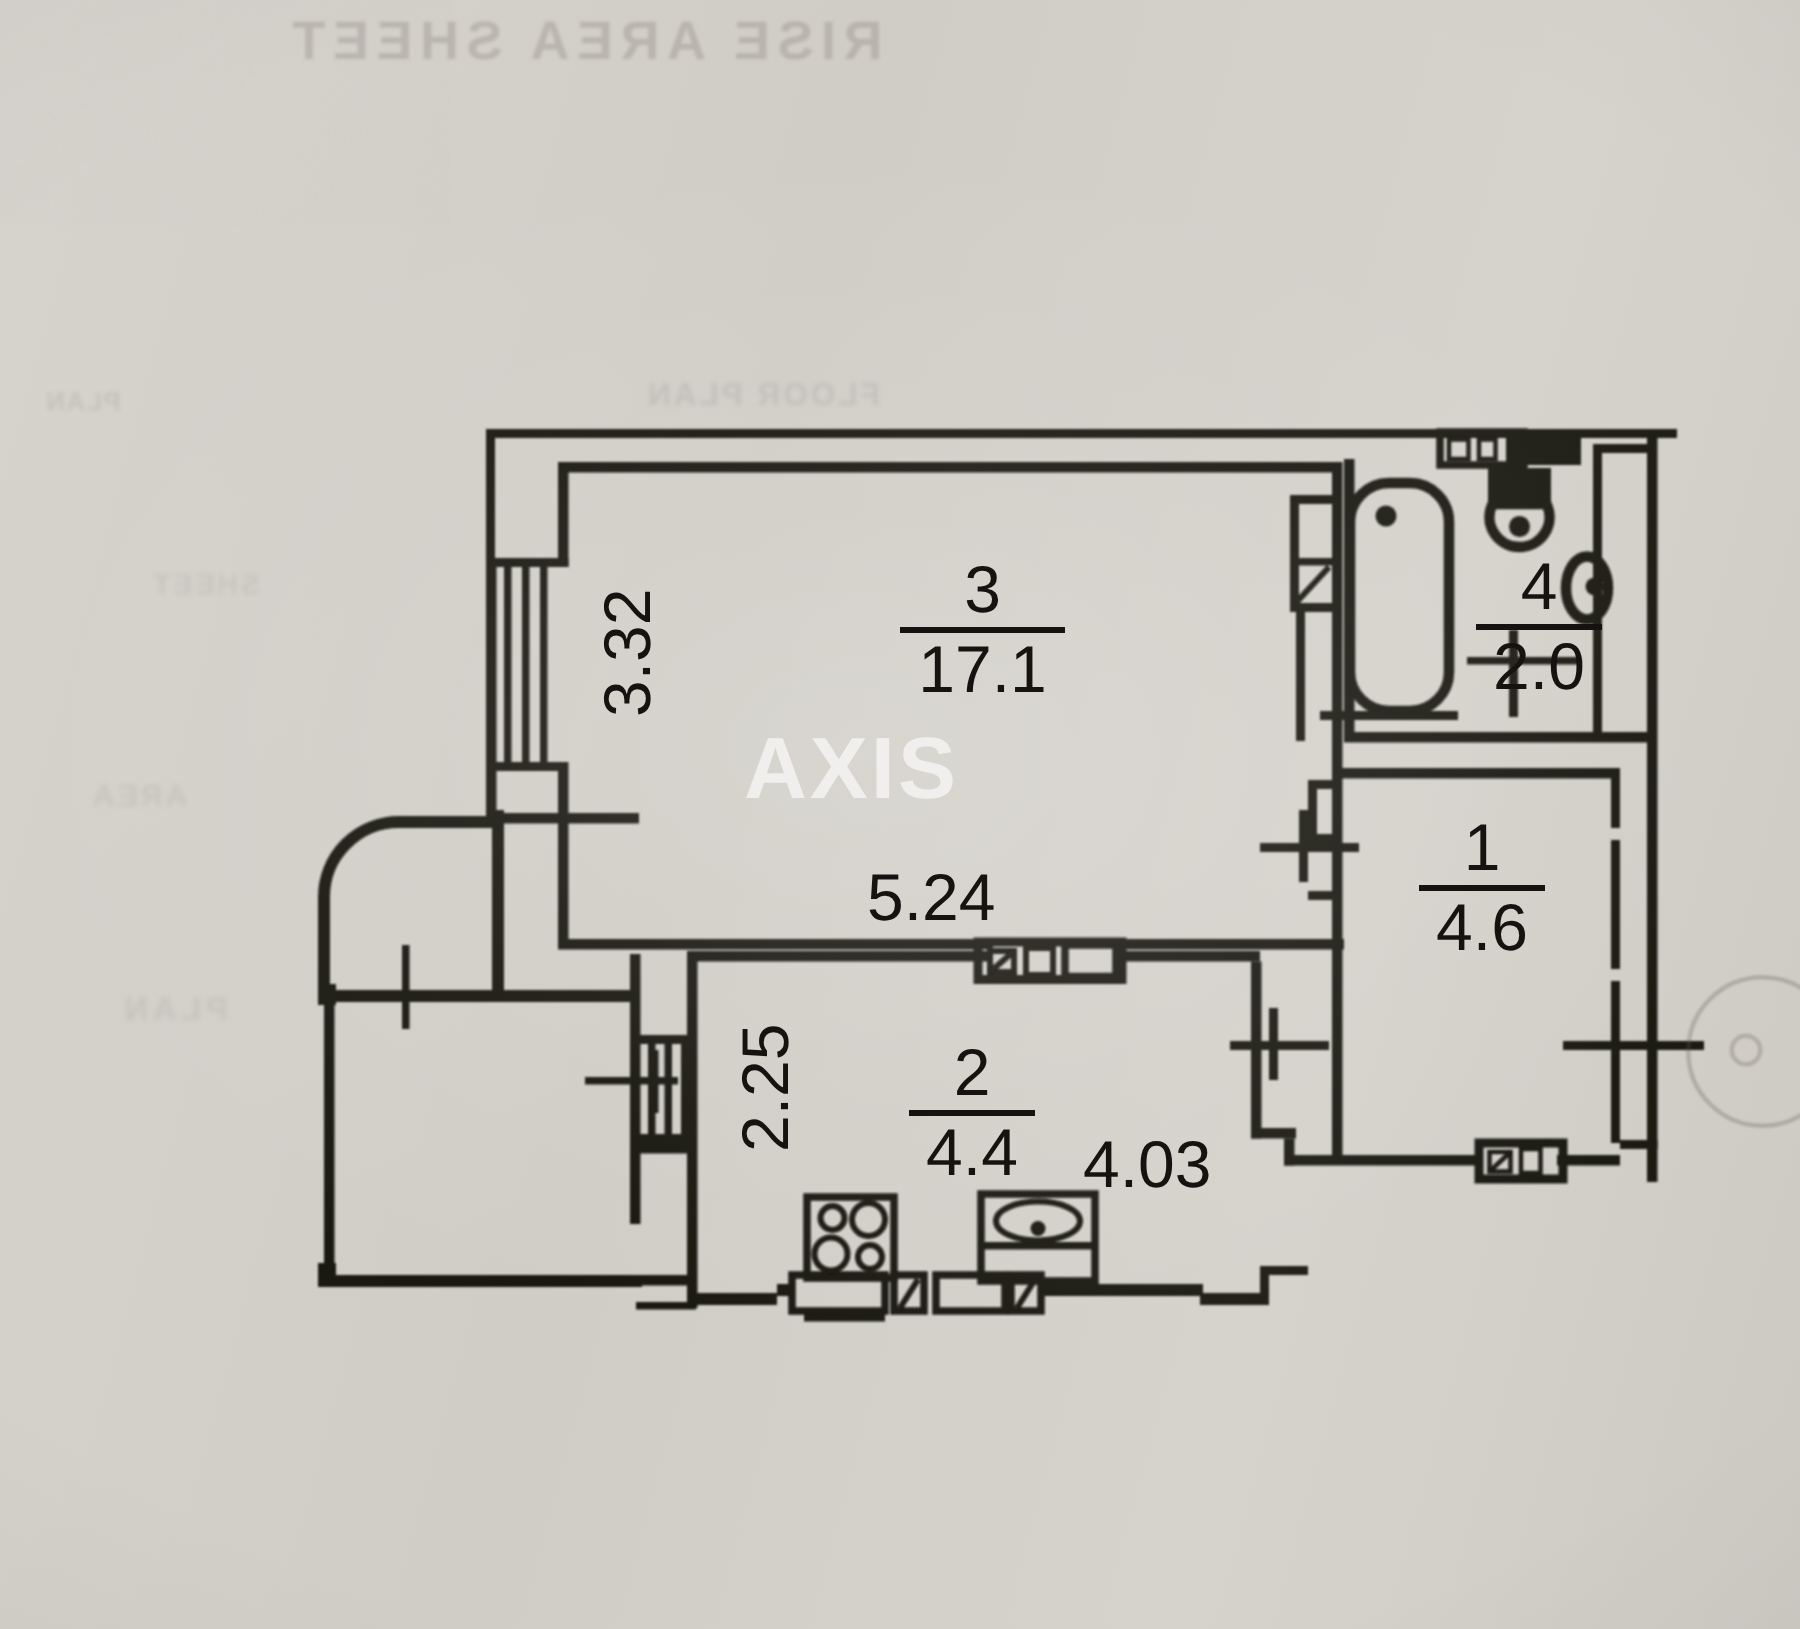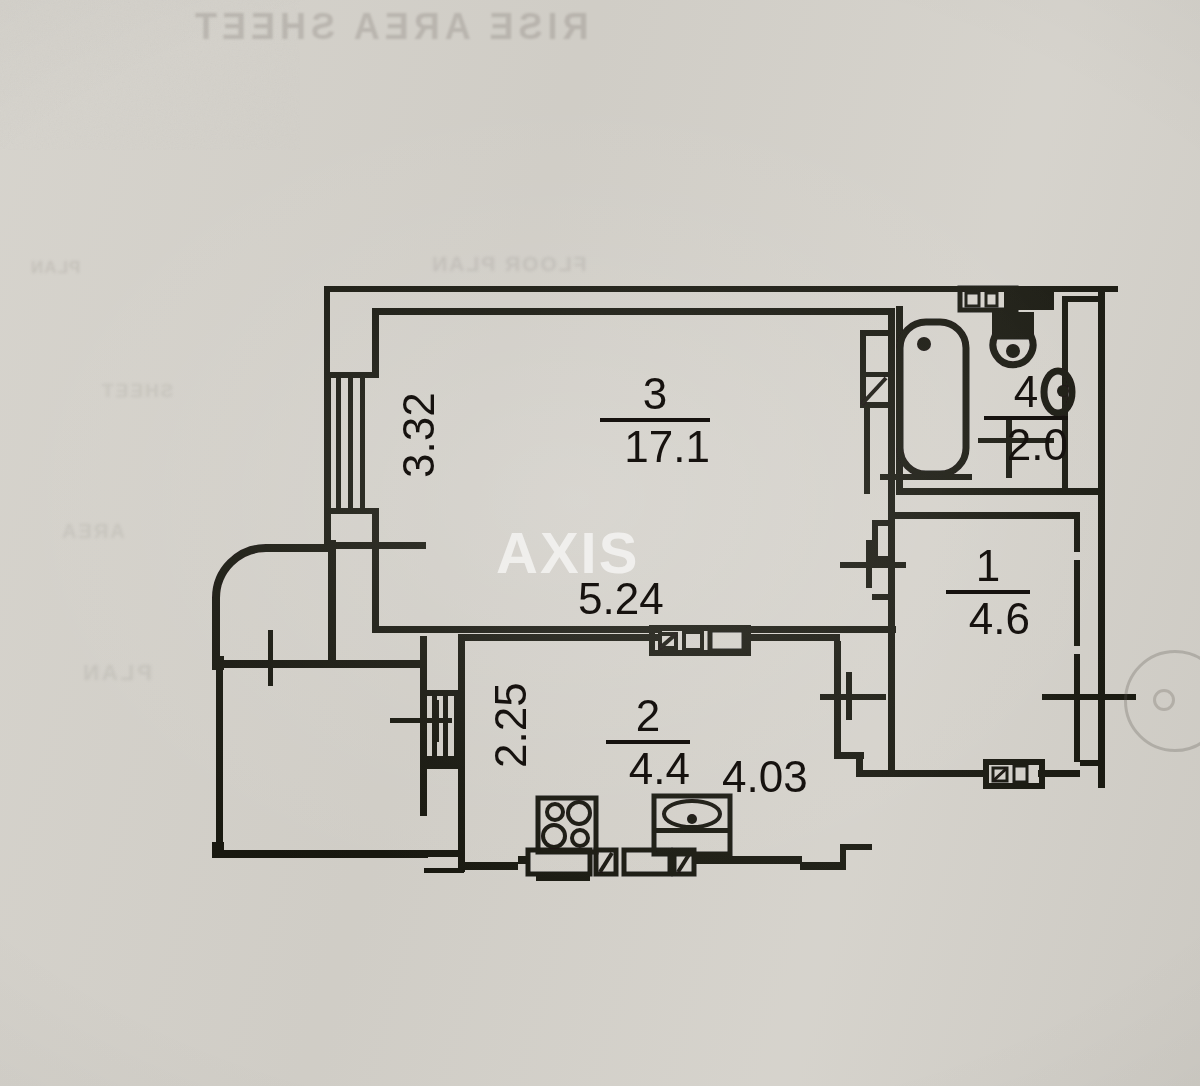--- a/index.html
+++ b/index.html
@@ -121,21 +121,20 @@
     border-radius: 50%;
   }
   
   #watermark {
     position: absolute;
     left: 496px;
     top: 485px;
     pointer-events: none;
     user-select: none;
     text-align: center;
-    margin-top: 40px;
   }
   #watermark .wm-main {
     font-family: "Liberation Sans", sans-serif;
     font-weight: 700;
     font-size: 58px;
     letter-spacing: 2px;
     color: rgba(255,255,255,0.62);
     line-height: .95;
     display: block;
   }
@@ -171,21 +170,20 @@
     display: block;
     height: 4px;
     background: #16120f;
     margin: 0 auto;
   }
   .room-tag .rt-area {
     display: block;
     font-size: 44px;
     font-weight: 400;
     padding-top: 3px;
-    text-align: right;
   }
   .dim-h {
     font-size: 44px;
     font-weight: 400;
   }
   .dim-v {
     font-size: 44px;
     font-weight: 400;
     transform: rotate(-90deg);
     transform-origin: left top;

